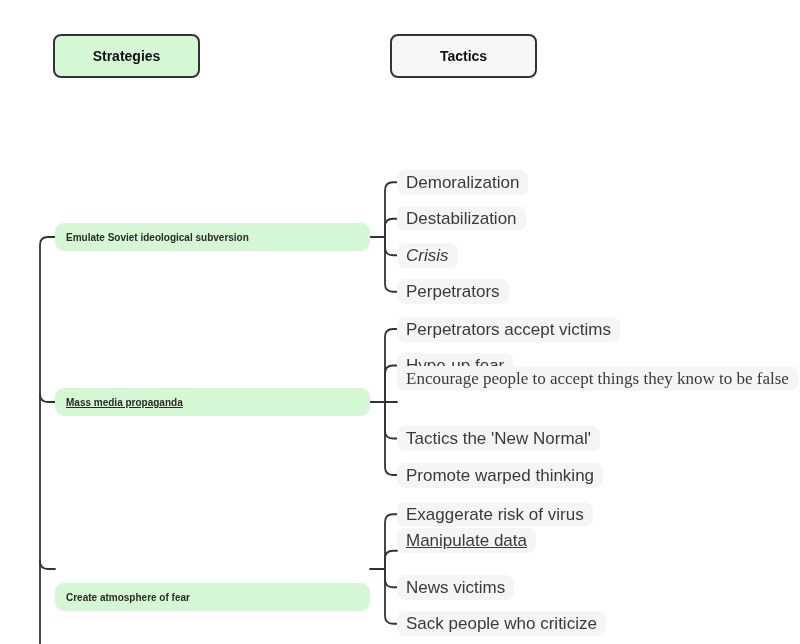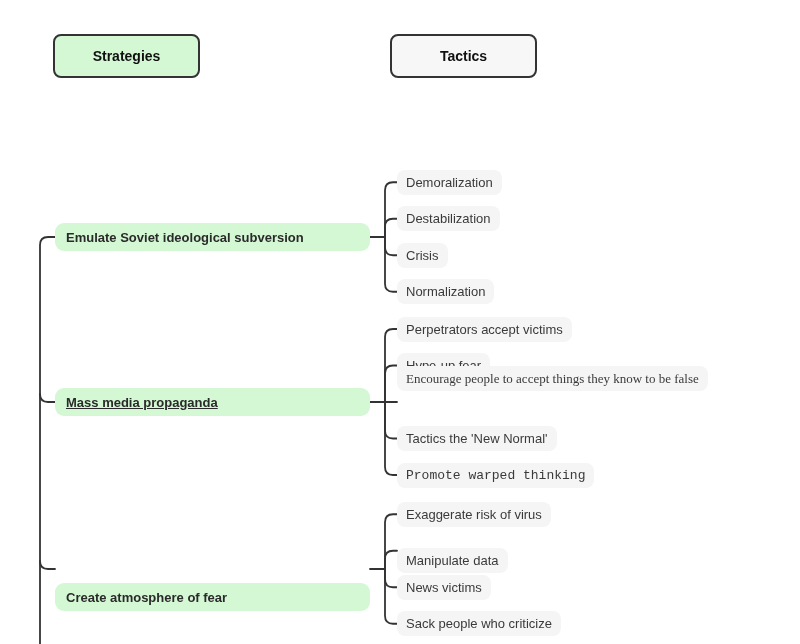--- a/index.html
+++ b/index.html
@@ -11,27 +11,27 @@
     border:2px solid var(--line,#333);border-radius:8px;
     display:flex;align-items:center;justify-content:center;
     font-weight:bold;font-size:14px;color:#111;
   }
   #hdr-strategies{left:53px;top:34px;background:var(--green,#d4f7d4);}
   #hdr-tactics{left:390px;top:34px;background:var(--gray-hdr,#f7f7f7);}
   .strategy{
     position:absolute;left:55px;width:315px;height:28px;box-sizing:border-box;
     background:var(--green,#d4f7d4);border-radius:9px;
     display:flex;align-items:center;padding:0 11px;
-    font-weight:bold;font-size:13px;color:#2a2a2a;white-space:nowrap;
+    font-weight:bold;font-size:10px;color:#2a2a2a;white-space:nowrap;
   }
   .tactic{
     position:absolute;left:397px;height:25px;box-sizing:border-box;
     background:var(--gray,#f5f5f5);border-radius:8px;
     display:flex;align-items:center;padding:0 9px;
-    font-size:13px;color:#3a3a3a;white-space:nowrap;
+    font-size:17px;color:#3a3a3a;white-space:nowrap;
   }
 </style>
 </head>
 <body>
 
 <div class="canvas" style="--green: #d4f7d4; --gray: #f5f5f5; --gray-hdr: #f7f7f7; --line: #333333;">
   <svg id="connectors" width="800" height="644">
       <path d="M 55 237 H 48 Q 40 237 40 245 V 644" fill="none" stroke="#333333" stroke-width="1.8" stroke-linecap="round"></path>
       <path d="M 40 394 Q 40 402 48 402 H 55" fill="none" stroke="#333333" stroke-width="1.8" stroke-linecap="round"></path>
       <path d="M 40 561 Q 40 569 48 569 H 55" fill="none" stroke="#333333" stroke-width="1.8" stroke-linecap="round"></path>
@@ -51,27 +51,27 @@
       <path d="M 385 569 V 558.75 Q 385 550.75 393 550.75 H 397" fill="none" stroke="#333333" stroke-width="1.8" stroke-linecap="round"></path>
       <path d="M 385 569 V 579.25 Q 385 587.25 393 587.25 H 397" fill="none" stroke="#333333" stroke-width="1.8" stroke-linecap="round"></path>
       <path d="M 385 569 V 615.75 Q 385 623.75 393 623.75 H 397" fill="none" stroke="#333333" stroke-width="1.8" stroke-linecap="round"></path>
     </svg>
   <div class="hdr" id="hdr-strategies">Strategies</div>
   <div class="hdr" id="hdr-tactics">Tactics</div>
   <div id="nodes">
       <div class="strategy" style="top: 223px;">Emulate Soviet ideological subversion</div>
       <div class="tactic" style="top: 170px;">Demoralization</div>
       <div class="tactic" style="top: 206px;">Destabilization</div>
-      <div class="tactic" style="top: 243px;">Crisis</div>
-      <div class="tactic" style="top: 279px;">Normalization</div>
+      <div class="tactic" style="top: 243px; font-style: italic;">Crisis</div>
+      <div class="tactic" style="top: 279px;">Perpetrators</div>
       <div class="strategy" style="top: 388px; text-decoration: underline;">Mass media propaganda</div>
       <div class="tactic" style="top: 317px;">Perpetrators accept victims</div>
       <div class="tactic" style="top: 353px;">Hype-up fear</div>
       <div class="tactic" style="top: 366px; font-family: Liberation Serif, serif;">Encourage people to accept things they know to be false</div>
       <div class="tactic" style="top: 426px;">Tactics the 'New Normal'</div>
-      <div class="tactic" style="top: 463px; font-family: Liberation Mono, monospace;">Promote warped thinking</div>
+      <div class="tactic" style="top: 463px;">Promote warped thinking</div>
       <div class="strategy" style="top: 555px; margin-top: 28px;">Create atmosphere of fear</div>
       <div class="tactic" style="top: 502px;">Exaggerate risk of virus</div>
-      <div class="tactic" style="top: 548px;">Manipulate data</div>
+      <div class="tactic" style="top: 528px; text-decoration: underline;">Manipulate data</div>
       <div class="tactic" style="top: 575px;">News victims</div>
       <div class="tactic" style="top: 611px; text-align: center;">Sack people who criticize</div>
     </div>
 </div>
 
 </body></html>

